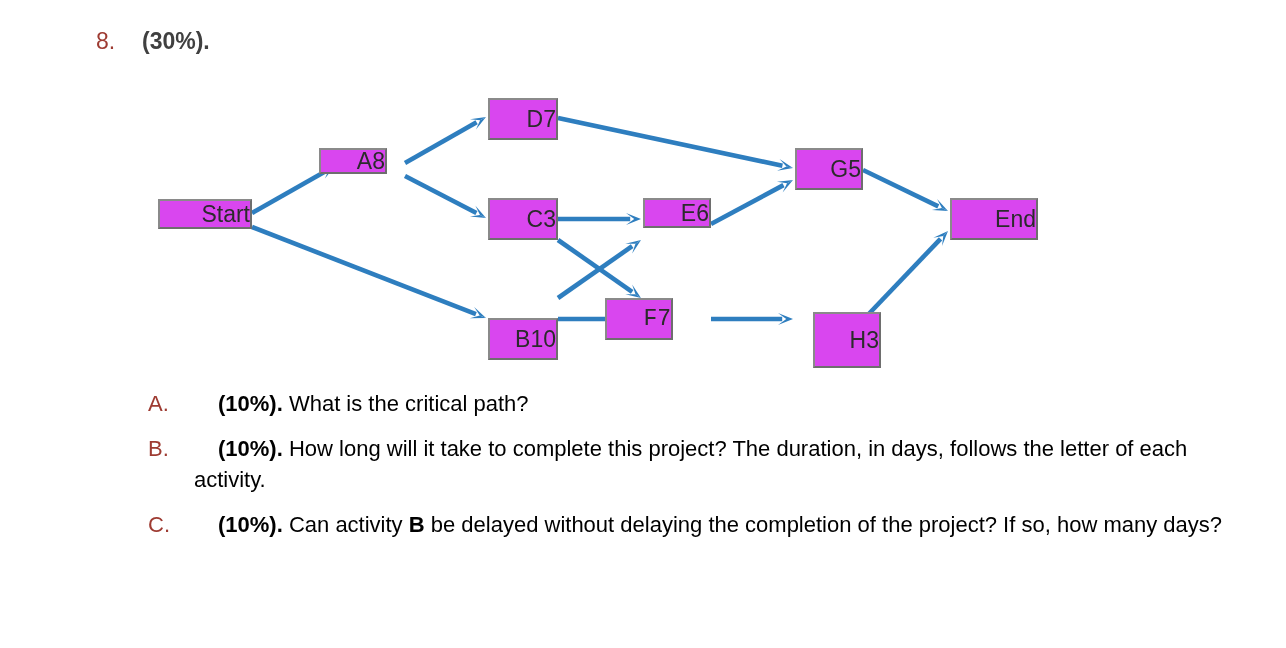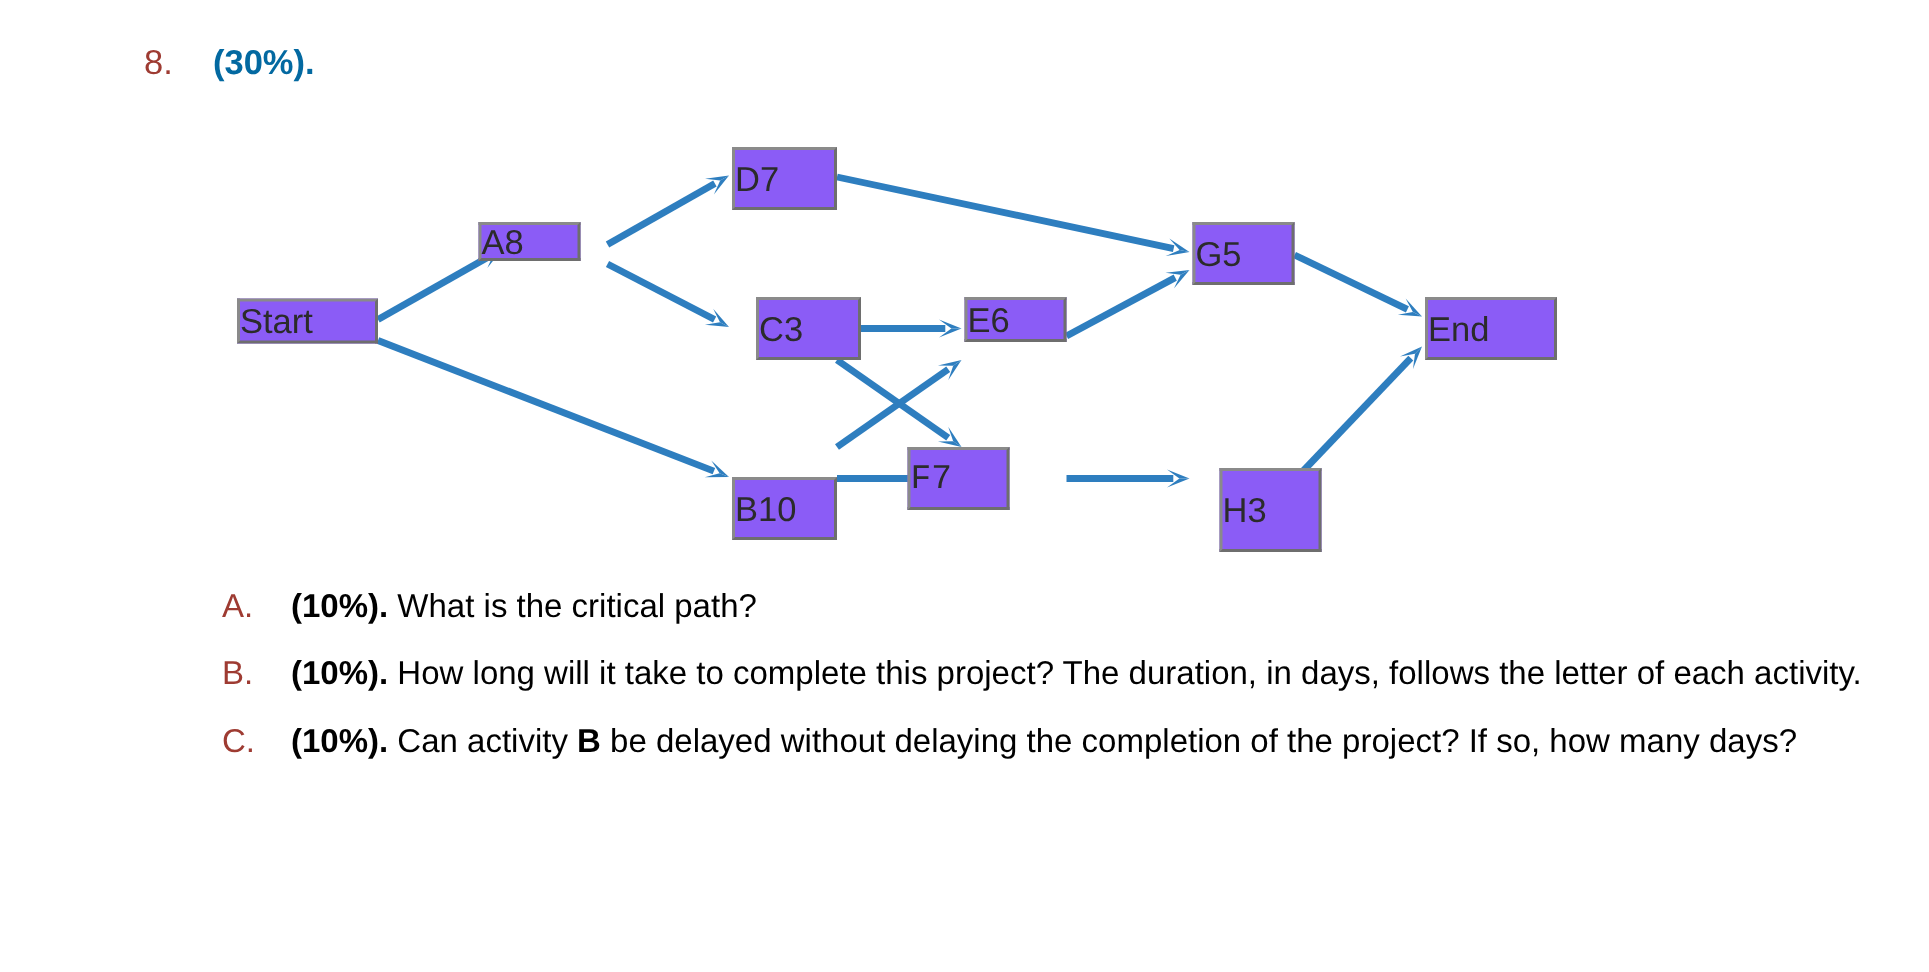--- a/index.html
+++ b/index.html
@@ -29,21 +29,21 @@
     white-space: pre;
   }
   .q-number {
     color: #9E3B32;
     width: 46px;
     flex: 0 0 46px;
     font-size: 23px;
   }
   .q-weight {
     font-weight: bold;
-    color: #0369a1;
+    color: #404040;
   }
   .q-text {
     color: #000000;
   }
 
   
   .diagram {
     position: absolute;
     left: 0px;
     top: 0px;
@@ -51,29 +51,29 @@
     height: 648px;
     pointer-events: none;
   }
   .diagram svg {
     display: block;
   }
 
   .node-box {
     position: absolute;
     box-sizing: border-box;
-    background: #8b5cf6;
+    background: #d946ef;
     border: 2px solid #7d7d7d;
     border-top-color: #8a8a8a;
     border-left-color: #8a8a8a;
     border-right-color: #6e6e6e;
     border-bottom-color: #6e6e6e;
     display: flex;
     align-items: center;
-    justify-content: flex-start;
+    justify-content: flex-end;
     font-family: "Liberation Sans", sans-serif;
     font-size: 23px;
     color: #2b2b2b;
     letter-spacing: 0px;
     z-index: 5;
   }
 
   
   .sub-items {
     position: absolute;
@@ -91,20 +91,21 @@
   .sub-letter {
     color: #9E3B32;
     flex: 0 0 46px;
     width: 46px;
   }
   .sub-body {
     flex: 1 1 auto;
   }
   .sub-weight {
     font-weight: bold;
+    margin-left: 24px;
   }
   .bold-inline {
     font-weight: bold;
   }
 </style>
 </head>
 <body>
 
 <div class="question-header">
   <span class="q-number">8.</span>
@@ -182,21 +183,21 @@
   <div id="nodes-layer">
       <div class="node-box" style="left: 158px; top: 199px; width: 94px; height: 30px;">
         <span>Start</span>
       </div>
       <div class="node-box" style="left: 319px; top: 148px; width: 68px; height: 26px;">
         <span>A8</span>
       </div>
       <div class="node-box" style="left: 488px; top: 98px; width: 70px; height: 42px;">
         <span>D7</span>
       </div>
-      <div class="node-box" style="left: 488px; top: 198px; width: 70px; height: 42px; margin-left: 16px;">
+      <div class="node-box" style="left: 488px; top: 198px; width: 70px; height: 42px;">
         <span>C3</span>
       </div>
       <div class="node-box" style="left: 488px; top: 298px; width: 70px; height: 42px; margin-top: 20px;">
         <span>B10</span>
       </div>
       <div class="node-box" style="left: 643px; top: 198px; width: 68px; height: 30px;">
         <span>E6</span>
       </div>
       <div class="node-box" style="left: 605px; top: 298px; width: 68px; height: 42px; font-family: Liberation Mono, monospace;">
         <span>F7</span>

